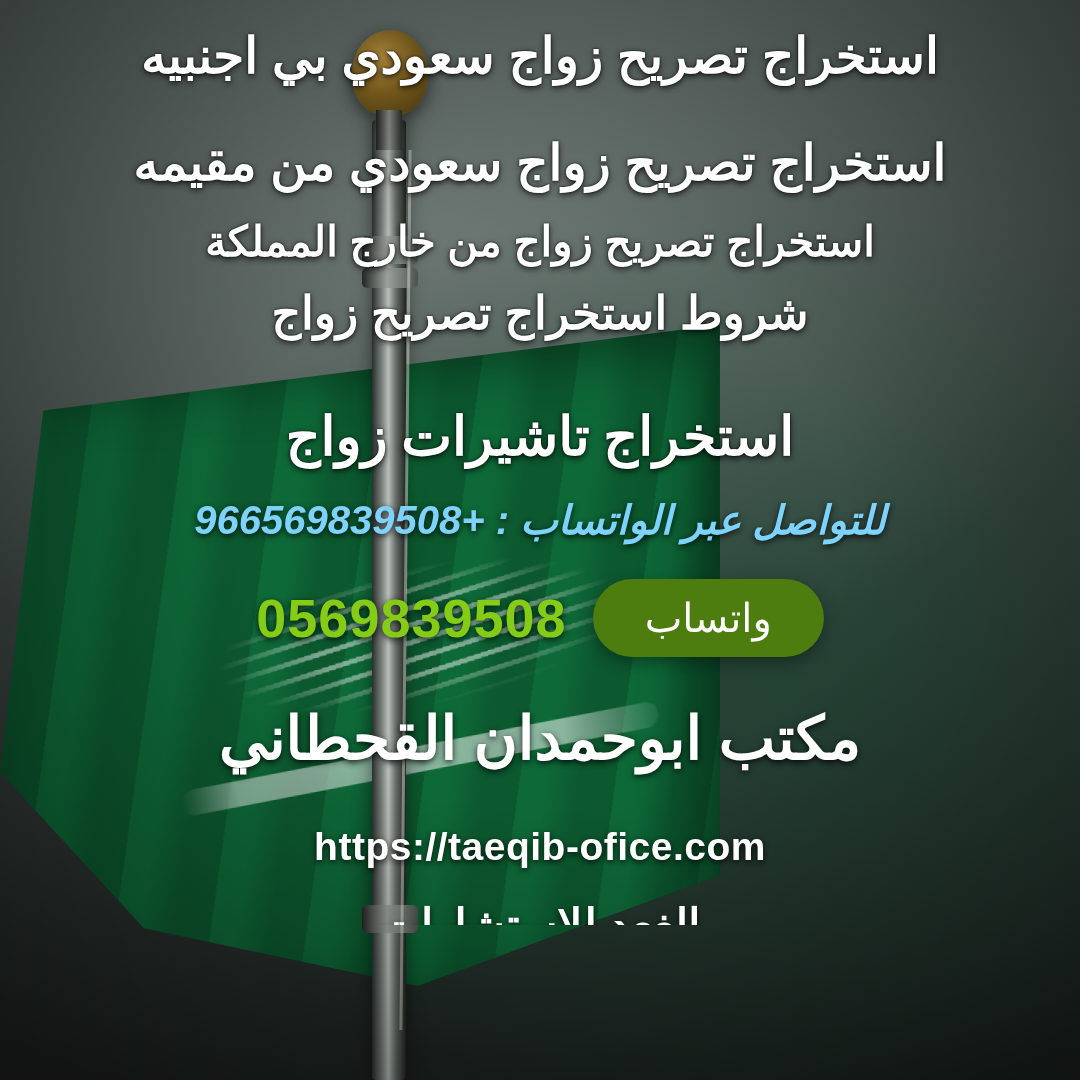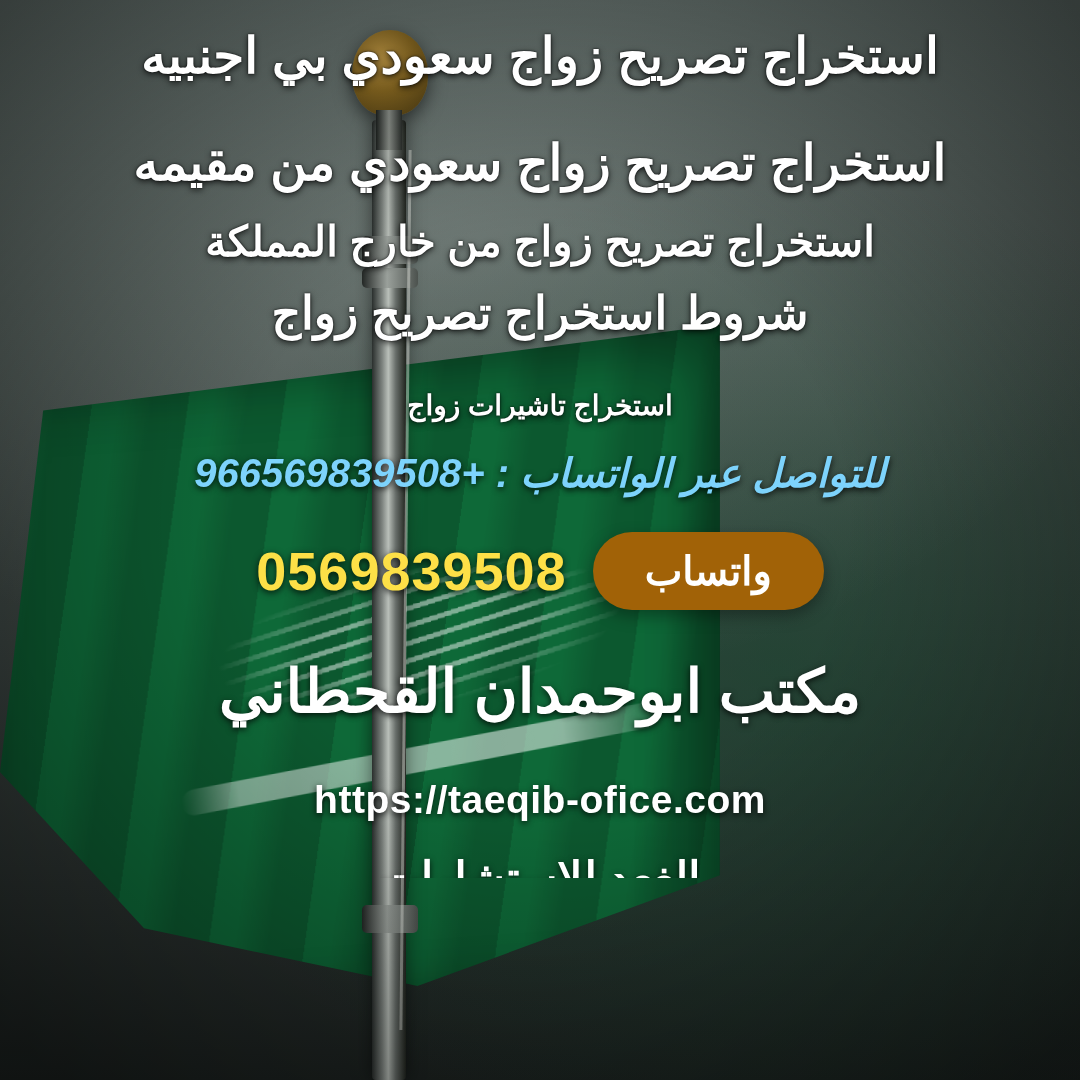--- a/index.html
+++ b/index.html
@@ -160,21 +160,21 @@
     width: 100%;
     font-weight: 700;
     text-shadow: 0 2px 6px rgba(0,0,0,0.75), 0 0 2px rgba(0,0,0,0.9);
     line-height: 1.22;
     letter-spacing: 0.2px;
   }
   .l1 { font-size: 50px; padding: 0 26px; }
   .l2 { font-size: 50px; margin-top: 46px; padding: 0 22px; }
   .l3 { font-size: 46px; margin-top: 18px; }
   .l4 { font-size: 42px; margin-top: 22px; }
-  .l5 { font-size: 28px; margin-top: 48px; }
+  .l5 { font-size: 54px; margin-top: 64px; font-family: Liberation Serif, serif; }
 
   .whatsapp-line {
     margin-top: 26px;
     font-size: 40px;
     font-style: italic;
     font-weight: 700;
     color: #7dd3fc;
     text-shadow: 0 2px 6px rgba(0,0,0,0.8);
     direction: rtl;
   }
@@ -187,29 +187,29 @@
     margin-top: 36px;
     display: flex;
     align-items: center;
     justify-content: center;
     gap: 26px;
     width: 100%;
   }
   .phone {
     font-size: 54px;
     font-weight: 700;
-    color: #fde047;
+    color: #84cc16;
     text-shadow: 0 2px 7px rgba(0,0,0,0.8);
     letter-spacing: 1px;
   }
   .wa-pill {
-    background: #a16207;
+    background: #4d7c0f;
     color: #ffffff;
     font-size: 40px;
-    font-weight: 700;
+    font-weight: 400;
     padding: 16px 52px;
     border-radius: 46px;
     box-shadow: 0 6px 16px rgba(0,0,0,0.35);
     cursor: pointer;
     user-select: none;
   }
 
   .office {
     margin-top: 46px;
     font-size: 60px;

